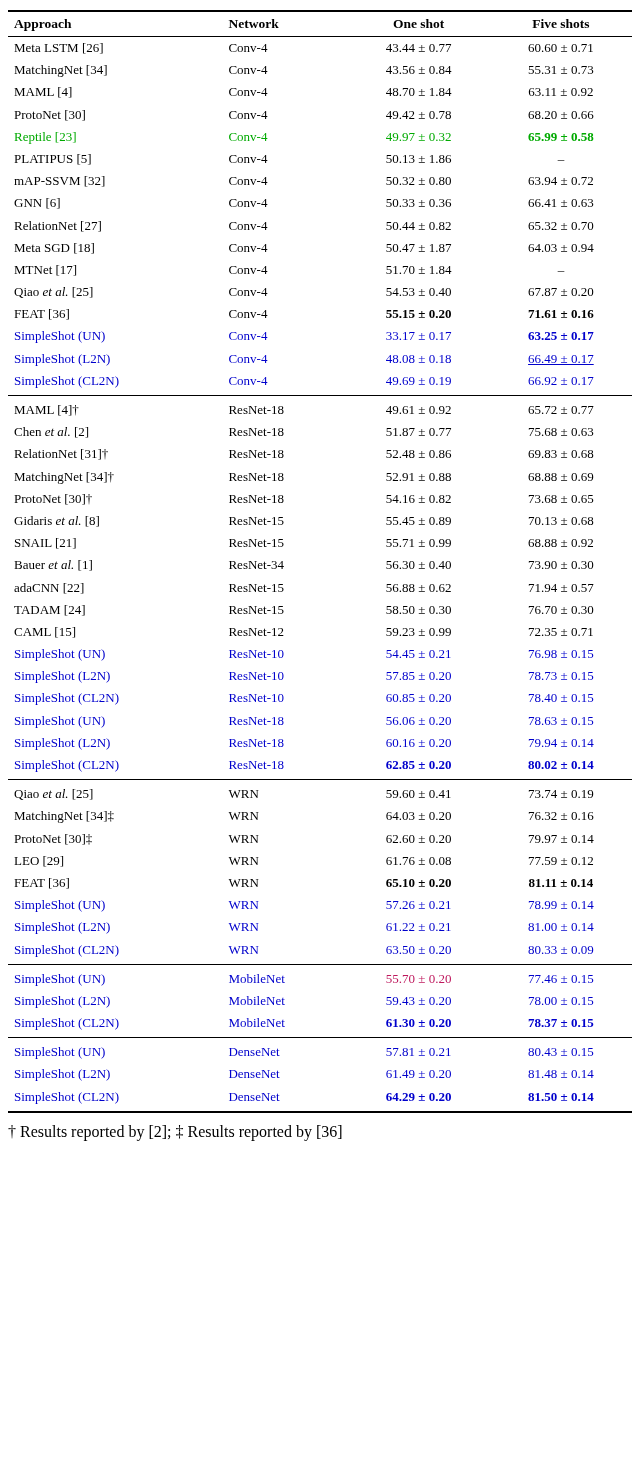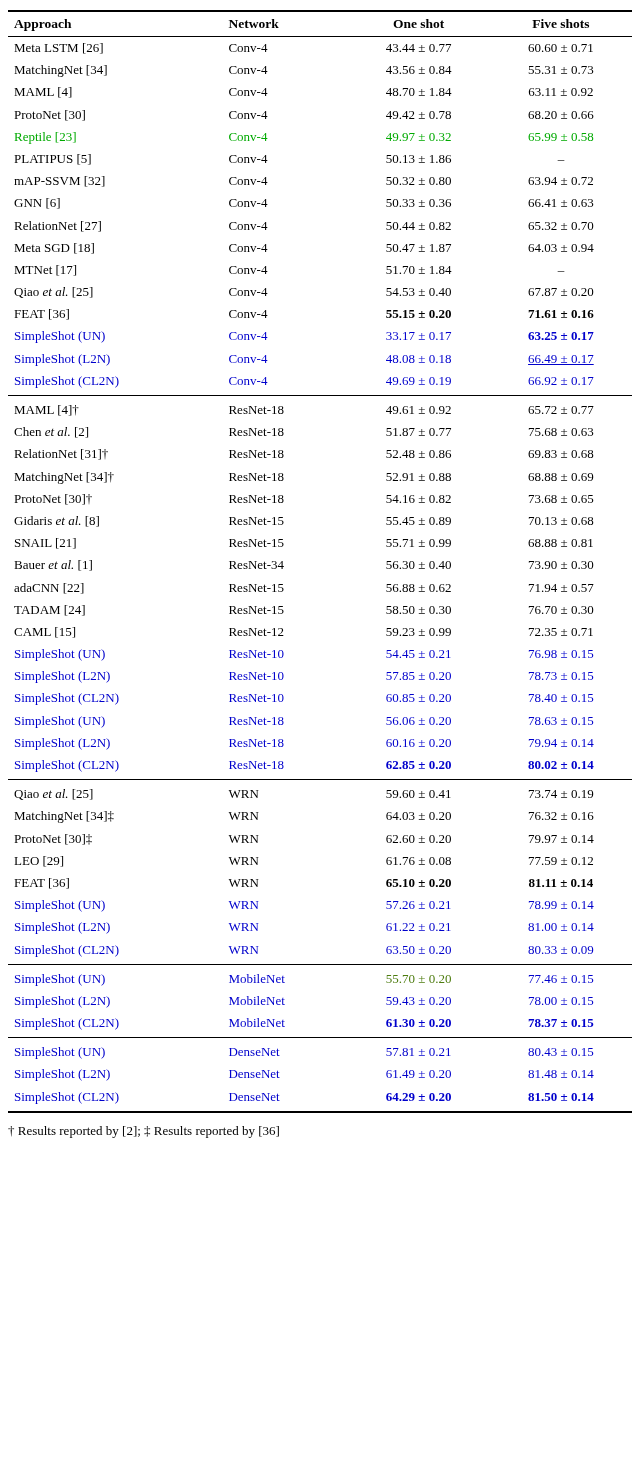--- a/index.html
+++ b/index.html
@@ -37,21 +37,21 @@
     }
     tr.section-divider td {
       border-top: 1px solid #000;
       padding-top: 5px;
     }
     tr.section-end td {
       padding-bottom: 5px;
     }
     .footnote {
       margin-top: 6px;
-      font-size: 13px;
+      font-size: 16px;
     }
   </style>
 </head>
 <body>
 
 <table>
   <thead>
     <tr>
       <th>Approach</th>
       <th>Network</th>
@@ -81,21 +81,21 @@
       <tr>
         <td>ProtoNet [30]</td>
         <td>Conv-4</td>
         <td class="center">49.42 ± 0.78</td>
         <td class="center">68.20 ± 0.66</td>
       </tr>
       <tr>
         <td style="color: rgb(0, 170, 0);">Reptile [23]</td>
         <td style="color: rgb(0, 170, 0);">Conv-4</td>
         <td class="center" style="color: rgb(0, 170, 0);">49.97 ± 0.32</td>
-        <td class="center" style="color: rgb(0, 170, 0);">65.99 ± 0.58</td>
+        <td class="center" style="color: rgb(0, 170, 0); font-weight: bold;">65.99 ± 0.58</td>
       </tr>
       <tr>
         <td>PLATIPUS [5]</td>
         <td>Conv-4</td>
         <td class="center">50.13 ± 1.86</td>
         <td class="center">–</td>
       </tr>
       <tr>
         <td>mAP-SSVM [32]</td>
         <td>Conv-4</td>
@@ -189,21 +189,21 @@
       <tr>
         <td>Gidaris <em>et al.</em> [8]</td>
         <td>ResNet-15</td>
         <td class="center">55.45 ± 0.89</td>
         <td class="center">70.13 ± 0.68</td>
       </tr>
       <tr>
         <td>SNAIL [21]</td>
         <td>ResNet-15</td>
         <td class="center">55.71 ± 0.99</td>
-        <td class="center">68.88 ± 0.81</td>
+        <td class="center">68.88 ± 0.92</td>
       </tr>
       <tr>
         <td>Bauer <em>et al.</em> [1]</td>
         <td>ResNet-34</td>
         <td class="center">56.30 ± 0.40</td>
         <td class="center">73.90 ± 0.30</td>
       </tr>
       <tr>
         <td>adaCNN [22]</td>
         <td>ResNet-15</td>
@@ -302,21 +302,21 @@
       </tr>
       <tr class="section-end">
         <td style="color: rgb(0, 0, 204);">SimpleShot (CL2N)</td>
         <td style="color: rgb(0, 0, 204);">WRN</td>
         <td class="center" style="color: rgb(0, 0, 204);">63.50 ± 0.20</td>
         <td class="center" style="color: rgb(0, 0, 204);">80.33 ± 0.09</td>
       </tr>
       <tr class="section-divider">
         <td style="color: rgb(0, 0, 204);">SimpleShot (UN)</td>
         <td style="color: rgb(0, 0, 204);">MobileNet</td>
-        <td class="center" style="color: #4d7c0f;">55.70 ± 0.20</td>
+        <td class="center" style="color: #be185d;">55.70 ± 0.20</td>
         <td class="center" style="color: rgb(0, 0, 204);">77.46 ± 0.15</td>
       </tr>
       <tr>
         <td style="color: rgb(0, 0, 204);">SimpleShot (L2N)</td>
         <td style="color: rgb(0, 0, 204);">MobileNet</td>
         <td class="center" style="color: rgb(0, 0, 204);">59.43 ± 0.20</td>
         <td class="center" style="color: rgb(0, 0, 204);">78.00 ± 0.15</td>
       </tr>
       <tr class="section-end">
         <td style="color: rgb(0, 0, 204);">SimpleShot (CL2N)</td>

